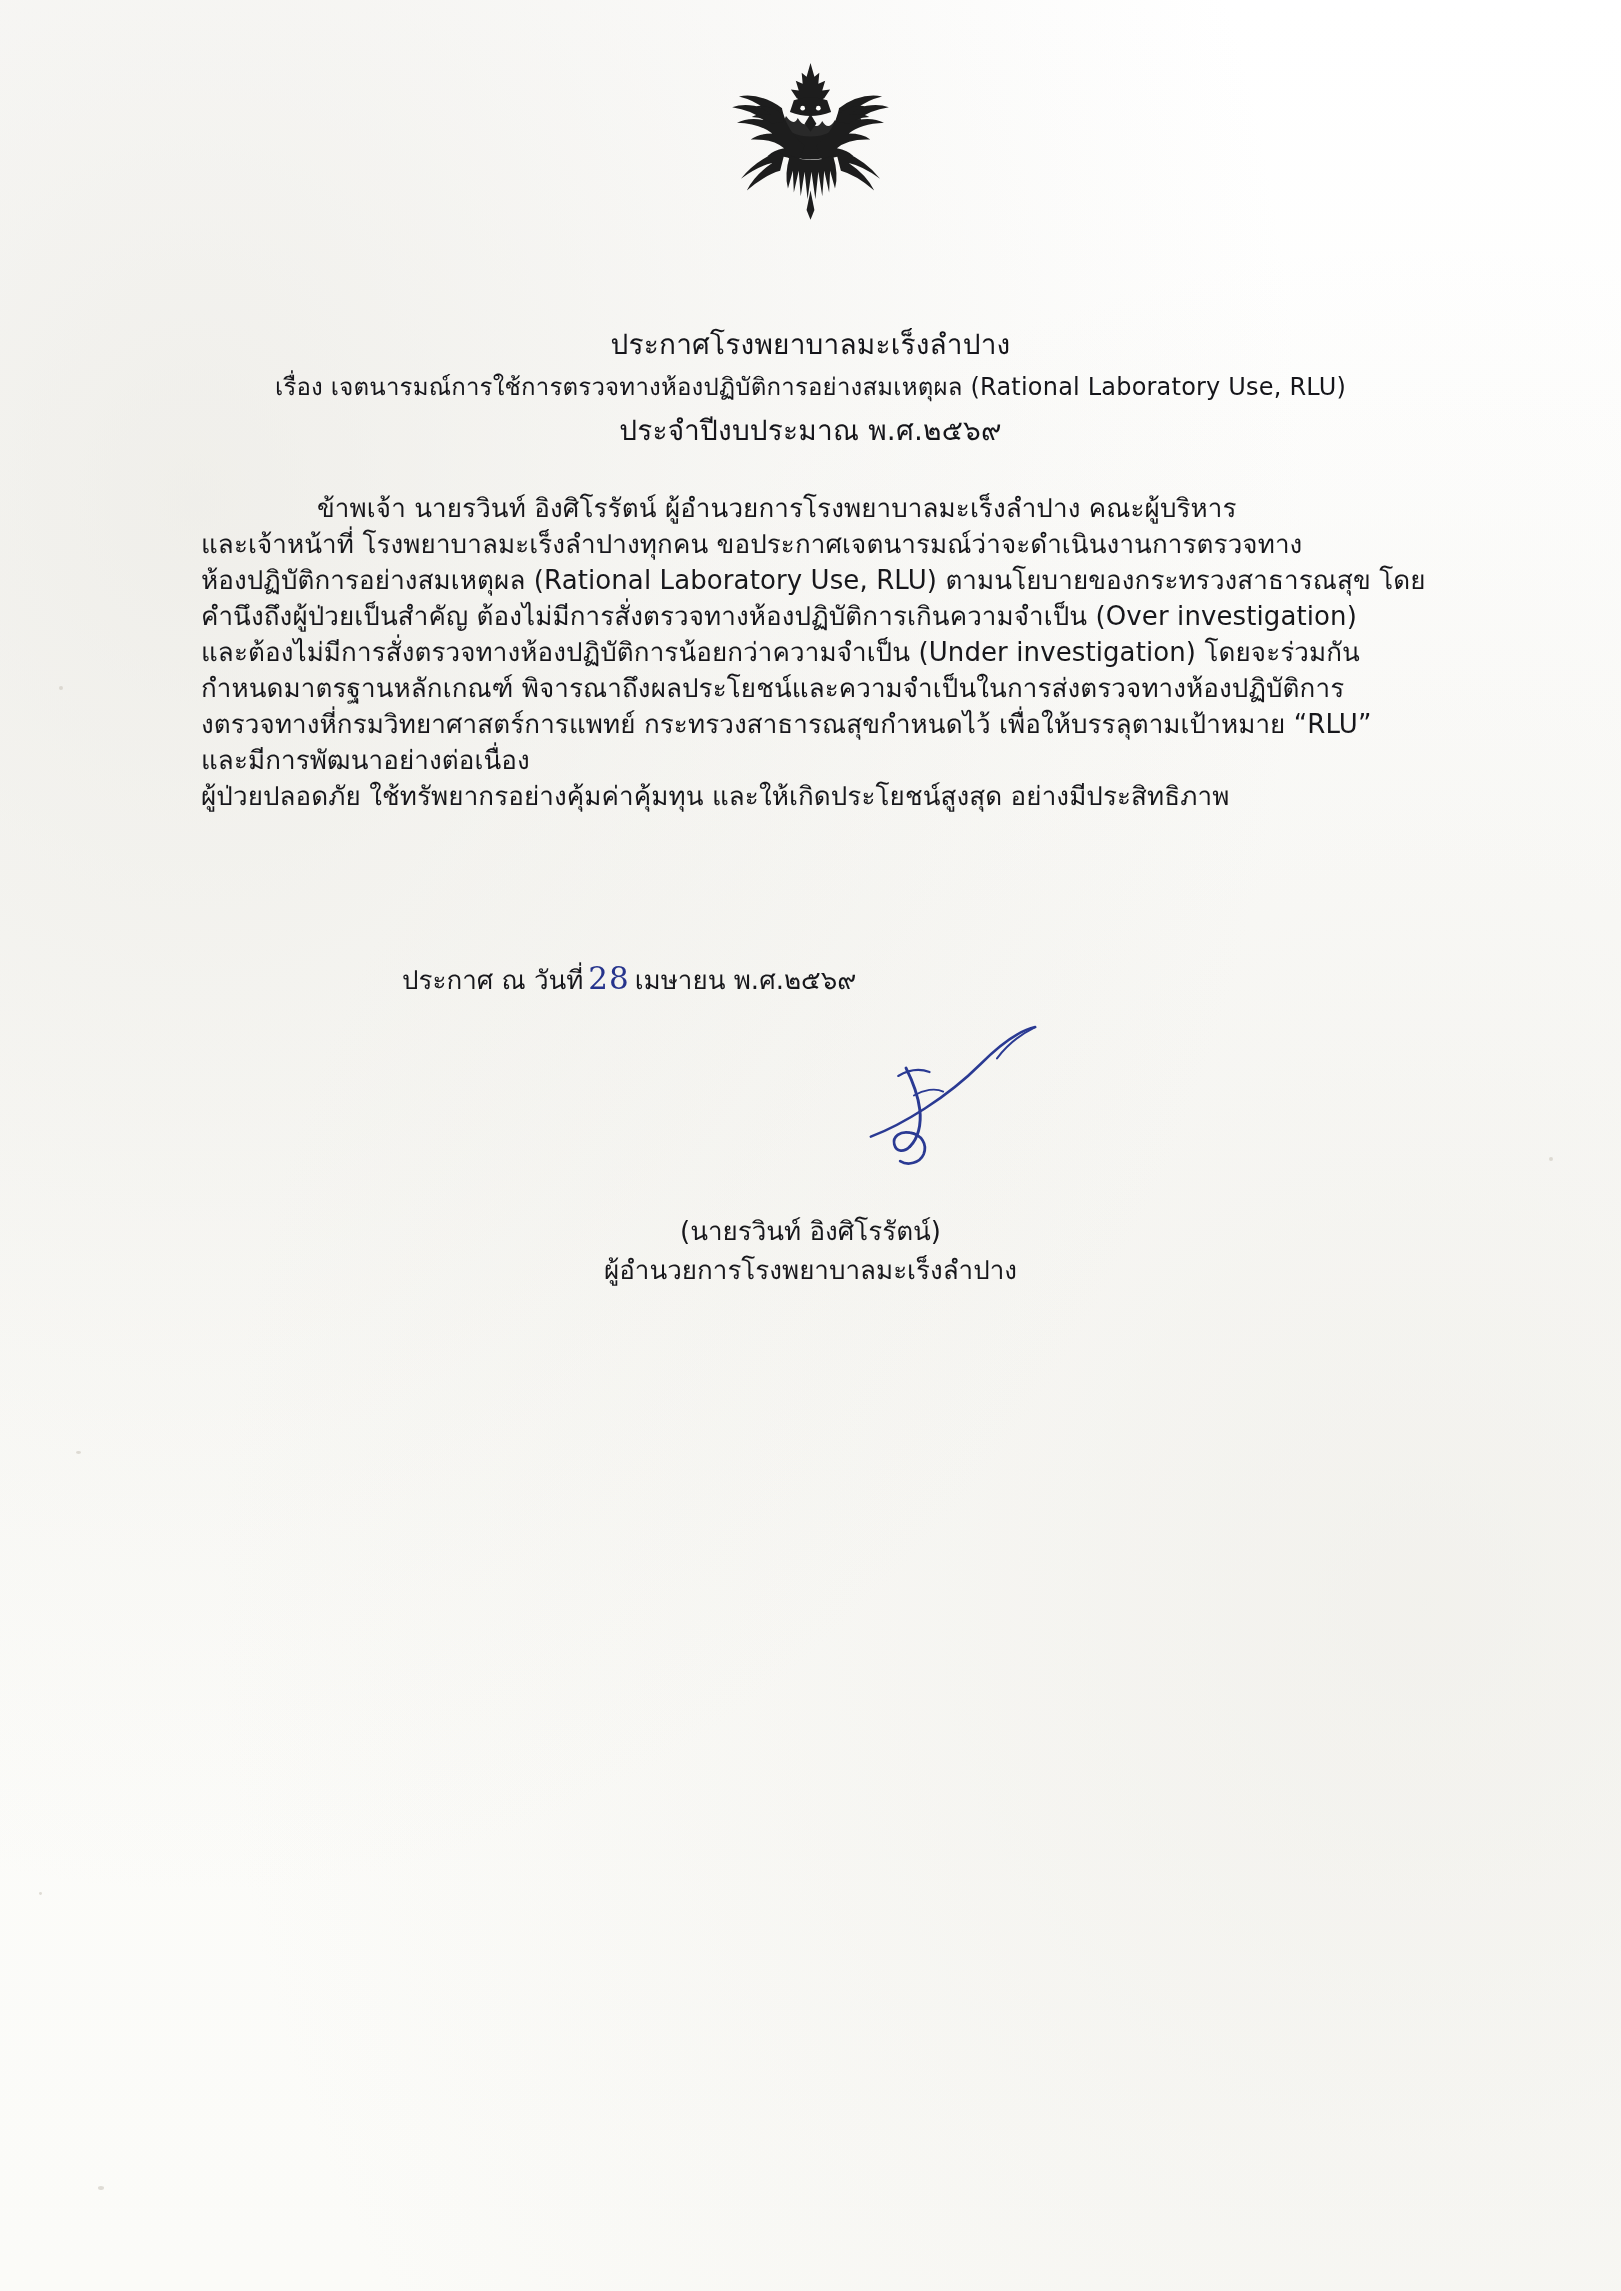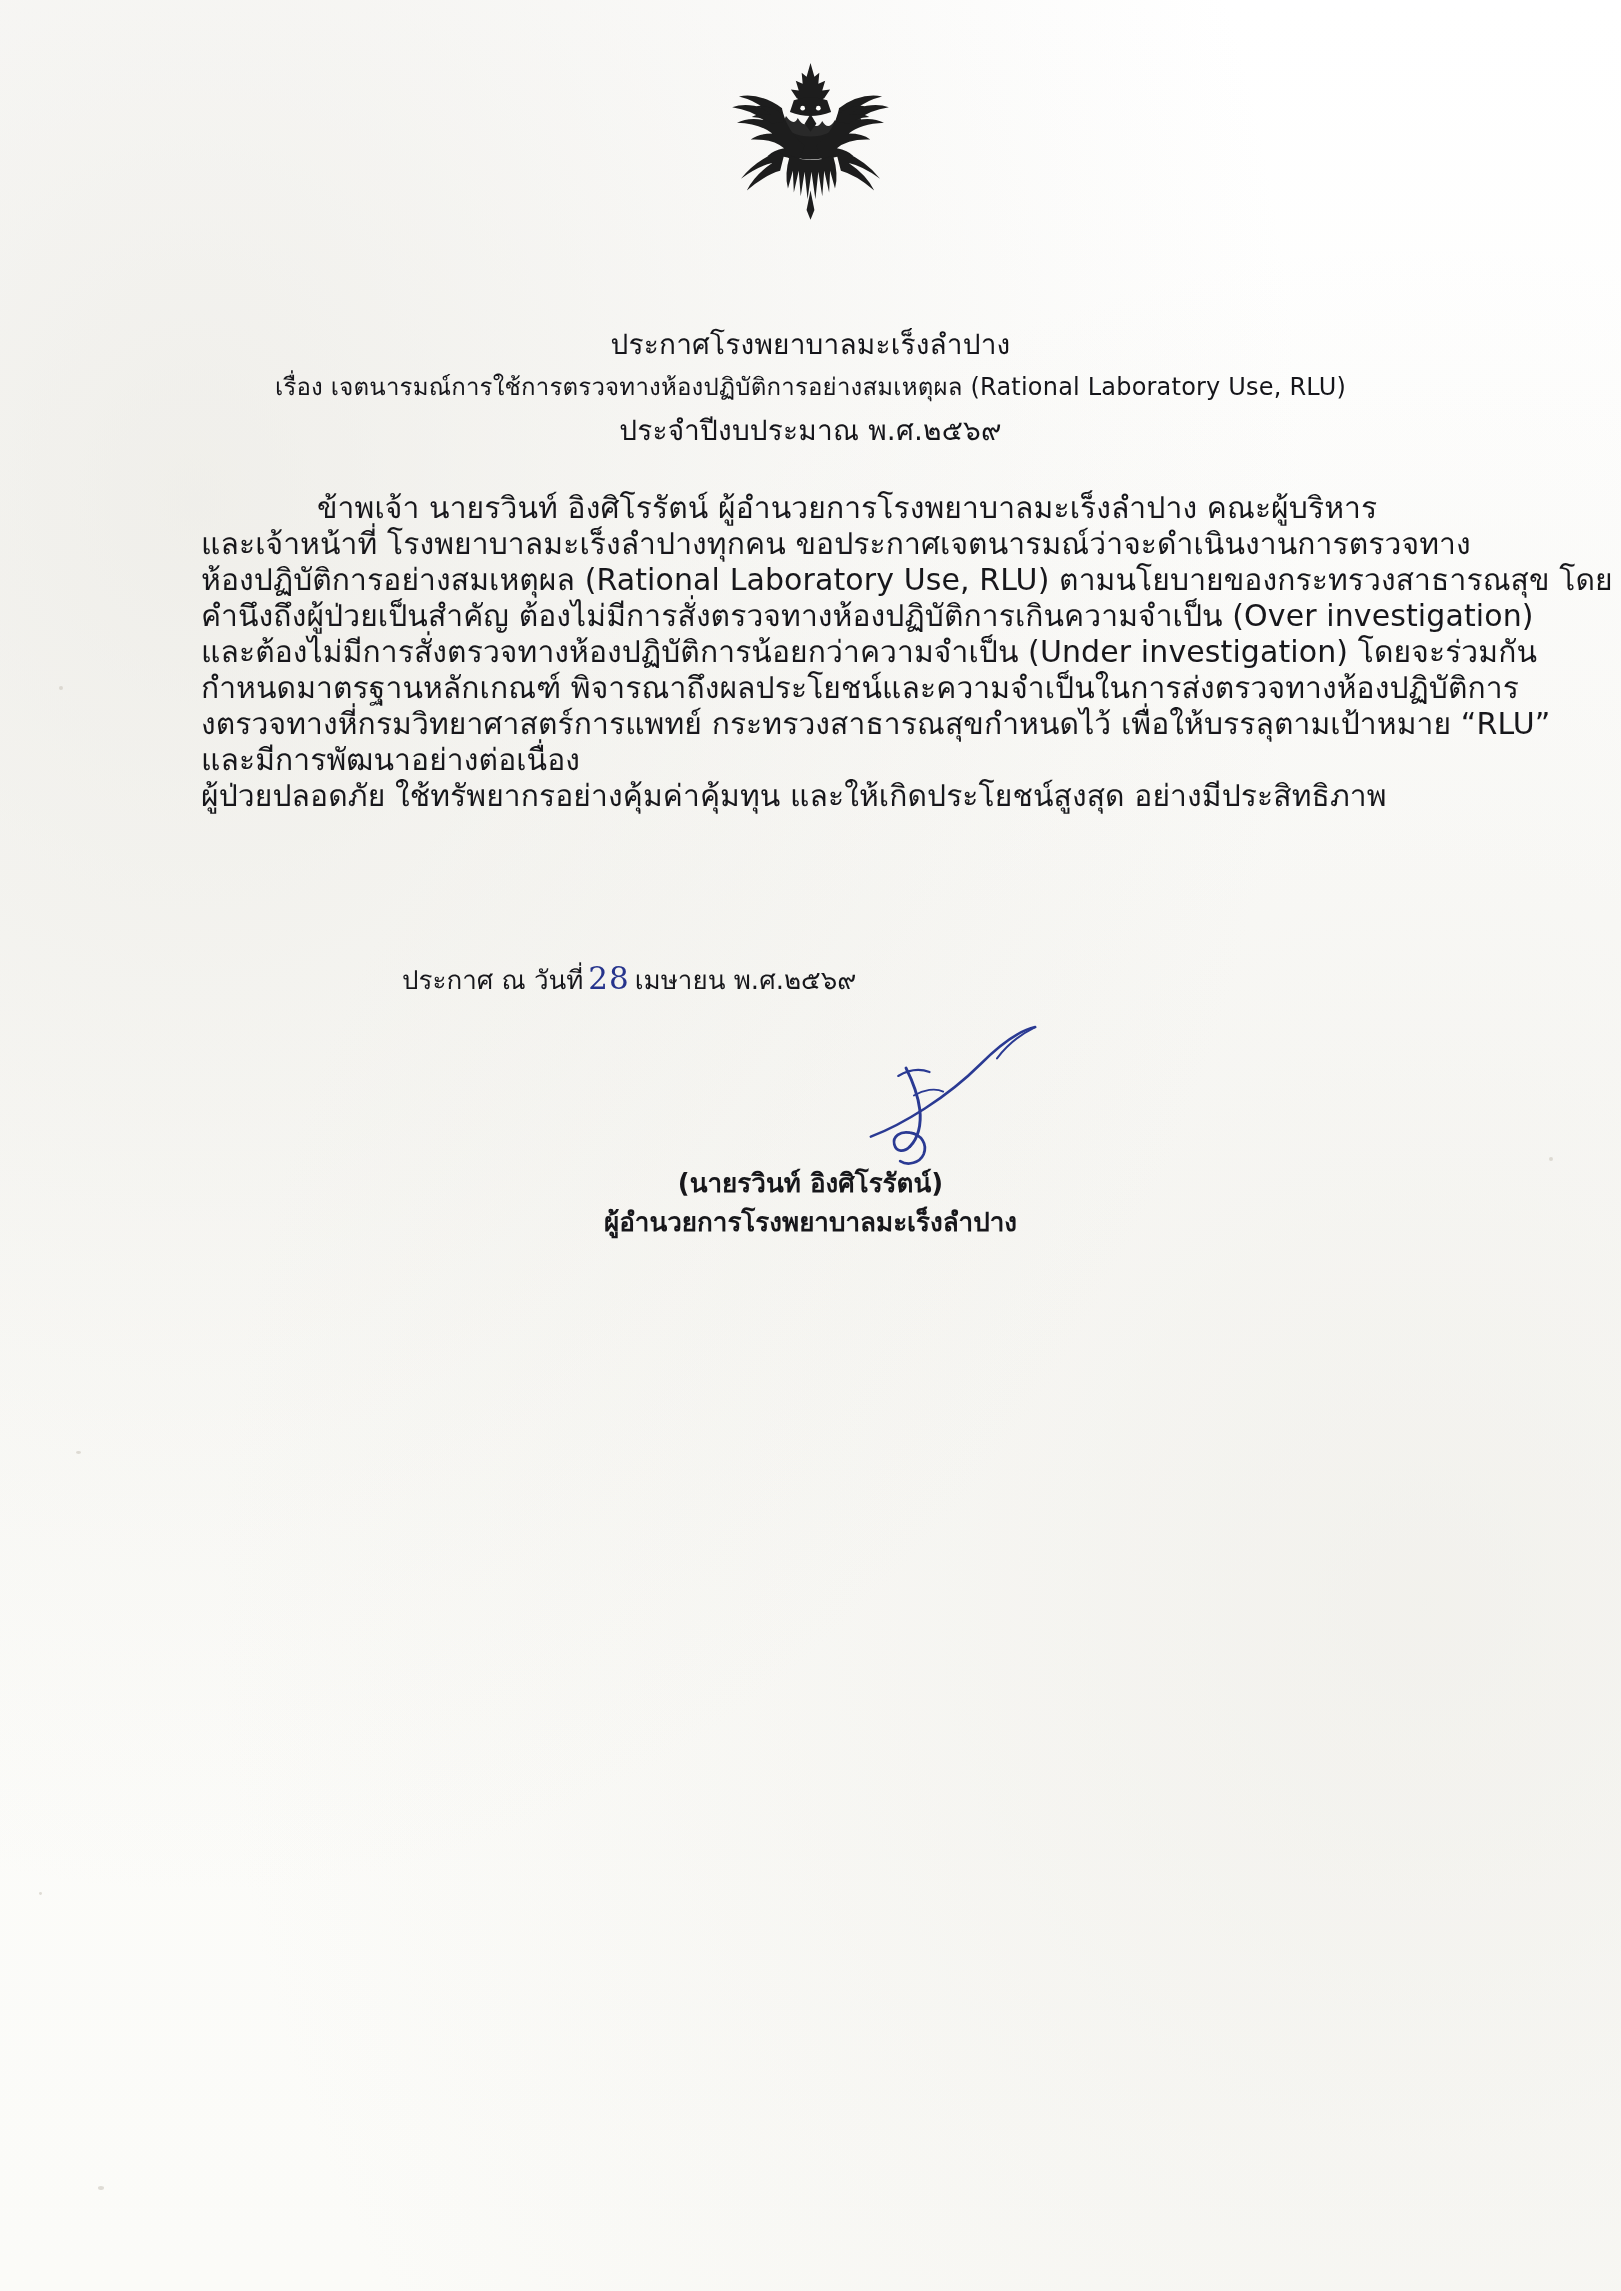--- a/index.html
+++ b/index.html
@@ -65,21 +65,21 @@
   .title-line.l2 { font-size: 24px; }
 
   
   .body-block {
     position: absolute;
     left: 201px;
     top: 490px;
     width: 1245px;
   }
   .body-line {
-    font-size: 30px;
+    font-size: 26px;
     line-height: 36px;
     color: #17171b;
     white-space: nowrap;
     letter-spacing: 0.1px;
   }
   .body-line.indent { text-indent: 116px; }
 
   
   .date-line {
     position: absolute;
@@ -103,23 +103,22 @@
     position: absolute;
     left: 863px;
     top: 1019px;
     width: 225px;
     height: 157px;
   }
   .sign-block {
     position: absolute;
     left: 0;
     right: 0;
-    top: 1164px;
+    top: 1212px;
     text-align: center;
-    font-weight: bold;
   }
   .sign-block .sline {
     font-size: 26px;
     line-height: 39px;
     color: #17171b;
     white-space: nowrap;
   }
 </style>
 </head>
 <body>

